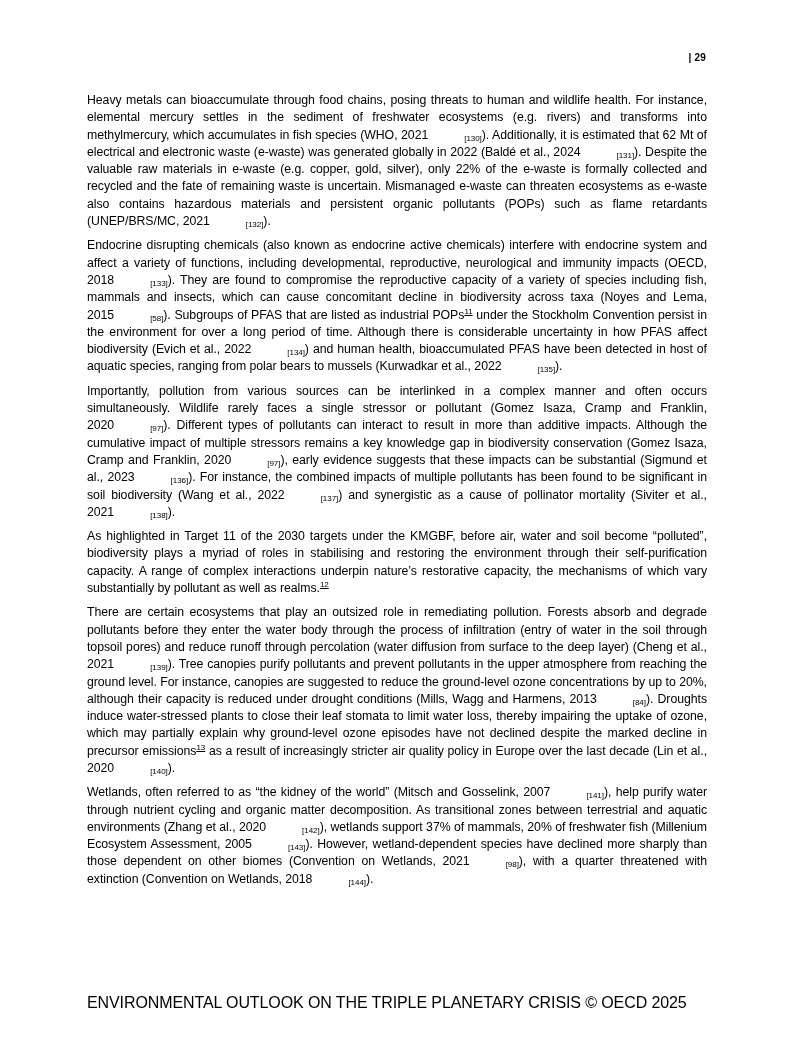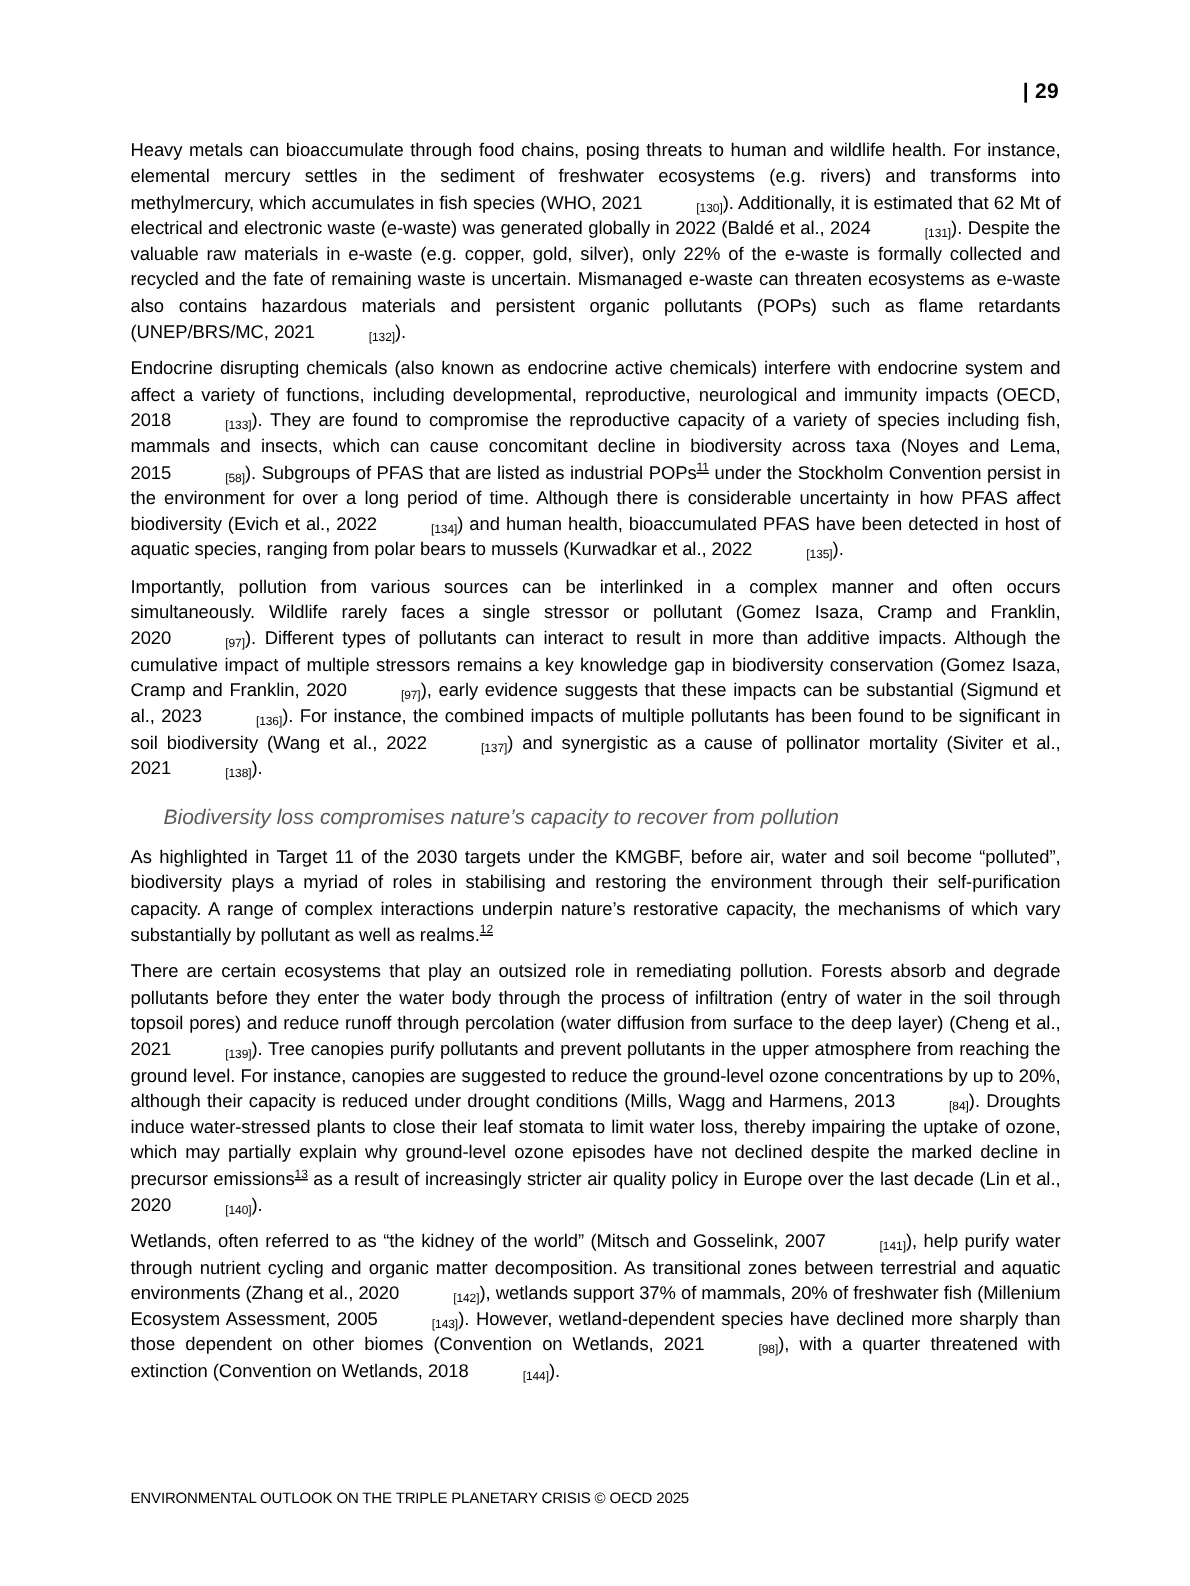--- a/index.html
+++ b/index.html
@@ -12,21 +12,21 @@
       height: 1057px;
       position: relative;
       overflow: hidden;
       font-family: "Liberation Sans", sans-serif;
       color: #000000;
     }
     .page-number {
       position: absolute;
       top: 52px;
       right: 87px;
-      font-size: 14px;
+      font-size: 10px;
       font-weight: bold;
       color: #000;
       letter-spacing: 0.2px;
     }
     .content {
       position: absolute;
       left: 87px;
       top: 92px;
       width: 620px;
     }
@@ -56,37 +56,36 @@
       font-size: 14px;
       font-style: italic;
       font-weight: normal;
       color: #595959;
       line-height: 18px;
     }
     .footer {
       position: absolute;
       left: 87px;
       top: 994px;
-      font-size: 10px;
+      font-size: 16px;
       color: #000;
       letter-spacing: -0.1px;
     }
   </style>
 </head>
 <body>
 
 <div class="page-number">| 29</div>
 
 <div class="content">
   <div id="paras-before">
       <p class="body">Heavy metals can bioaccumulate through food chains, posing threats to human and wildlife health. For instance, elemental mercury settles in the sediment of freshwater ecosystems (e.g. rivers) and transforms into methylmercury, which accumulates in fish species (WHO, 2021<span class="ref">[130]</span>). Additionally, it is estimated that 62 Mt of electrical and electronic waste (e-waste) was generated globally in 2022 (Baldé et al., 2024<span class="ref">[131]</span>). Despite the valuable raw materials in e-waste (e.g. copper, gold, silver), only 22% of the e-waste is formally collected and recycled and the fate of remaining waste is uncertain. Mismanaged e-waste can threaten ecosystems as e-waste also contains hazardous materials and persistent organic pollutants (POPs) such as flame retardants (UNEP/BRS/MC, 2021<span class="ref">[132]</span>).</p>
       <p class="body">Endocrine disrupting chemicals (also known as endocrine active chemicals) interfere with endocrine system and affect a variety of functions, including developmental, reproductive, neurological and immunity impacts (OECD, 2018<span class="ref">[133]</span>). They are found to compromise the reproductive capacity of a variety of species including fish, mammals and insects, which can cause concomitant decline in biodiversity across taxa (Noyes and Lema, 2015<span class="ref">[58]</span>). Subgroups of PFAS that are listed as industrial POPs<sup class="fn">11</sup> under the Stockholm Convention persist in the environment for over a long period of time. Although there is considerable uncertainty in how PFAS affect biodiversity (Evich et al., 2022<span class="ref">[134]</span>) and human health, bioaccumulated PFAS have been detected in host of aquatic species, ranging from polar bears to mussels (Kurwadkar et al., 2022<span class="ref">[135]</span>).</p>
       <p class="body">Importantly, pollution from various sources can be interlinked in a complex manner and often occurs simultaneously. Wildlife rarely faces a single stressor or pollutant (Gomez Isaza, Cramp and Franklin, 2020<span class="ref">[97]</span>). Different types of pollutants can interact to result in more than additive impacts. Although the cumulative impact of multiple stressors remains a key knowledge gap in biodiversity conservation (Gomez Isaza, Cramp and Franklin, 2020<span class="ref">[97]</span>), early evidence suggests that these impacts can be substantial (Sigmund et al., 2023<span class="ref">[136]</span>). For instance, the combined impacts of multiple pollutants has been found to be significant in soil biodiversity (Wang et al., 2022<span class="ref">[137]</span>) and synergistic as a cause of pollinator mortality (Siviter et al., 2021<span class="ref">[138]</span>).</p>
     </div>
-  <h3 class="section-heading">Biodiversity loss compromises nature’s capacity to recover from pollution</h3>
   <div id="paras-after">
       <p class="body">As highlighted in Target 11 of the 2030 targets under the KMGBF, before air, water and soil become “polluted”, biodiversity plays a myriad of roles in stabilising and restoring the environment through their self-purification capacity. A range of complex interactions underpin nature’s restorative capacity, the mechanisms of which vary substantially by pollutant as well as realms.<sup class="fn">12</sup></p>
       <p class="body">There are certain ecosystems that play an outsized role in remediating pollution. Forests absorb and degrade pollutants before they enter the water body through the process of infiltration (entry of water in the soil through topsoil pores) and reduce runoff through percolation (water diffusion from surface to the deep layer) (Cheng et al., 2021<span class="ref">[139]</span>). Tree canopies purify pollutants and prevent pollutants in the upper atmosphere from reaching the ground level. For instance, canopies are suggested to reduce the ground-level ozone concentrations by up to 20%, although their capacity is reduced under drought conditions (Mills, Wagg and Harmens, 2013<span class="ref">[84]</span>). Droughts induce water-stressed plants to close their leaf stomata to limit water loss, thereby impairing the uptake of ozone, which may partially explain why ground-level ozone episodes have not declined despite the marked decline in precursor emissions<sup class="fn">13</sup> as a result of increasingly stricter air quality policy in Europe over the last decade (Lin et al., 2020<span class="ref">[140]</span>).</p>
       <p class="body">Wetlands, often referred to as “the kidney of the world” (Mitsch and Gosselink, 2007<span class="ref">[141]</span>), help purify water through nutrient cycling and organic matter decomposition. As transitional zones between terrestrial and aquatic environments (Zhang et al., 2020<span class="ref">[142]</span>), wetlands support 37% of mammals, 20% of freshwater fish (Millenium Ecosystem Assessment, 2005<span class="ref">[143]</span>). However, wetland-dependent species have declined more sharply than those dependent on other biomes (Convention on Wetlands, 2021<span class="ref">[98]</span>), with a quarter threatened with extinction (Convention on Wetlands, 2018<span class="ref">[144]</span>).</p>
     </div>
 </div>
 
 <div class="footer">ENVIRONMENTAL OUTLOOK ON THE TRIPLE PLANETARY CRISIS © OECD 2025</div>
 
 </body></html>

